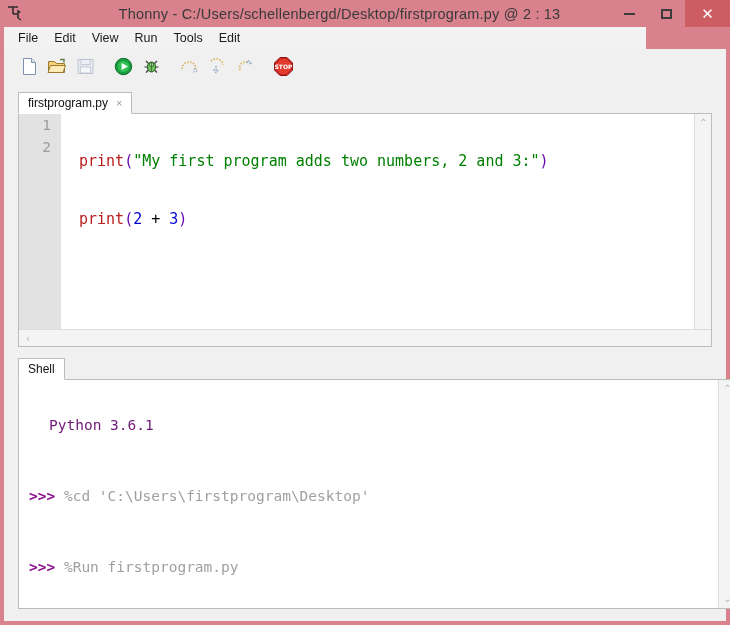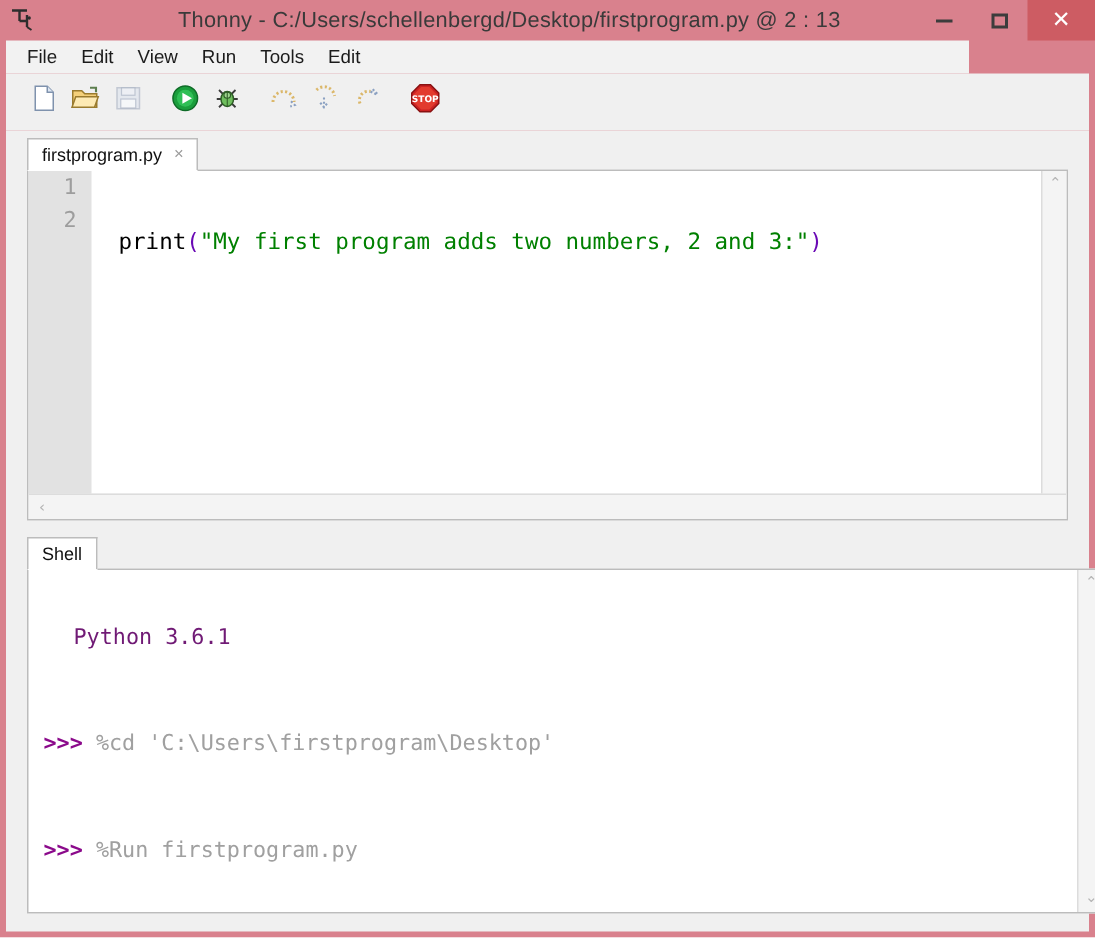--- a/index.html
+++ b/index.html
@@ -201,21 +201,21 @@
   #code {
     position: absolute;
     left: 60px;
     top: 0;
     right: 18px;
     font-family: "DejaVu Sans Mono", monospace;
     font-size: 15px;
     white-space: pre;
   }
   .codeline { height: 22px; line-height: 22px; }
-  .tok-fn    { color: #000000; }
+  .tok-fn    { color: #b91c1c; }
   .tok-paren { color: #6a09b5; }
   .tok-str   { color: #008000; }
   .tok-num   { color: #0000cd; }
   .tok-op    { color: #000000; }
 
   
   #shell-pane {
     position: absolute;
     left: 14px; top: 270px;
     width: 718px;
@@ -412,20 +412,21 @@
       </div>
 
       <div class="editor-box">
         <div id="gutter">
           <div class="lineno">1</div>
           <div class="lineno">2</div>
         </div>
 
         <div id="code">
           <div class="codeline"><span class="tok-fn">print</span><span class="tok-paren">(</span><span class="tok-str">"My first program adds two numbers, 2 and 3:"</span><span class="tok-paren">)</span></div>
+          <div class="codeline"><span class="tok-fn">print</span><span class="tok-paren">(</span><span class="tok-num">2</span><span class="tok-op"> + </span><span class="tok-num">3</span><span class="tok-paren">)</span></div>
         </div>
 
         <div class="vscroll">
           <span class="sb-arrow sb-up">⌃</span>
           <span class="sb-arrow sb-down">⌄</span>
         </div>
 
         <div class="hscroll">
           <span class="sb-arrow sb-left">‹</span>
         </div>

